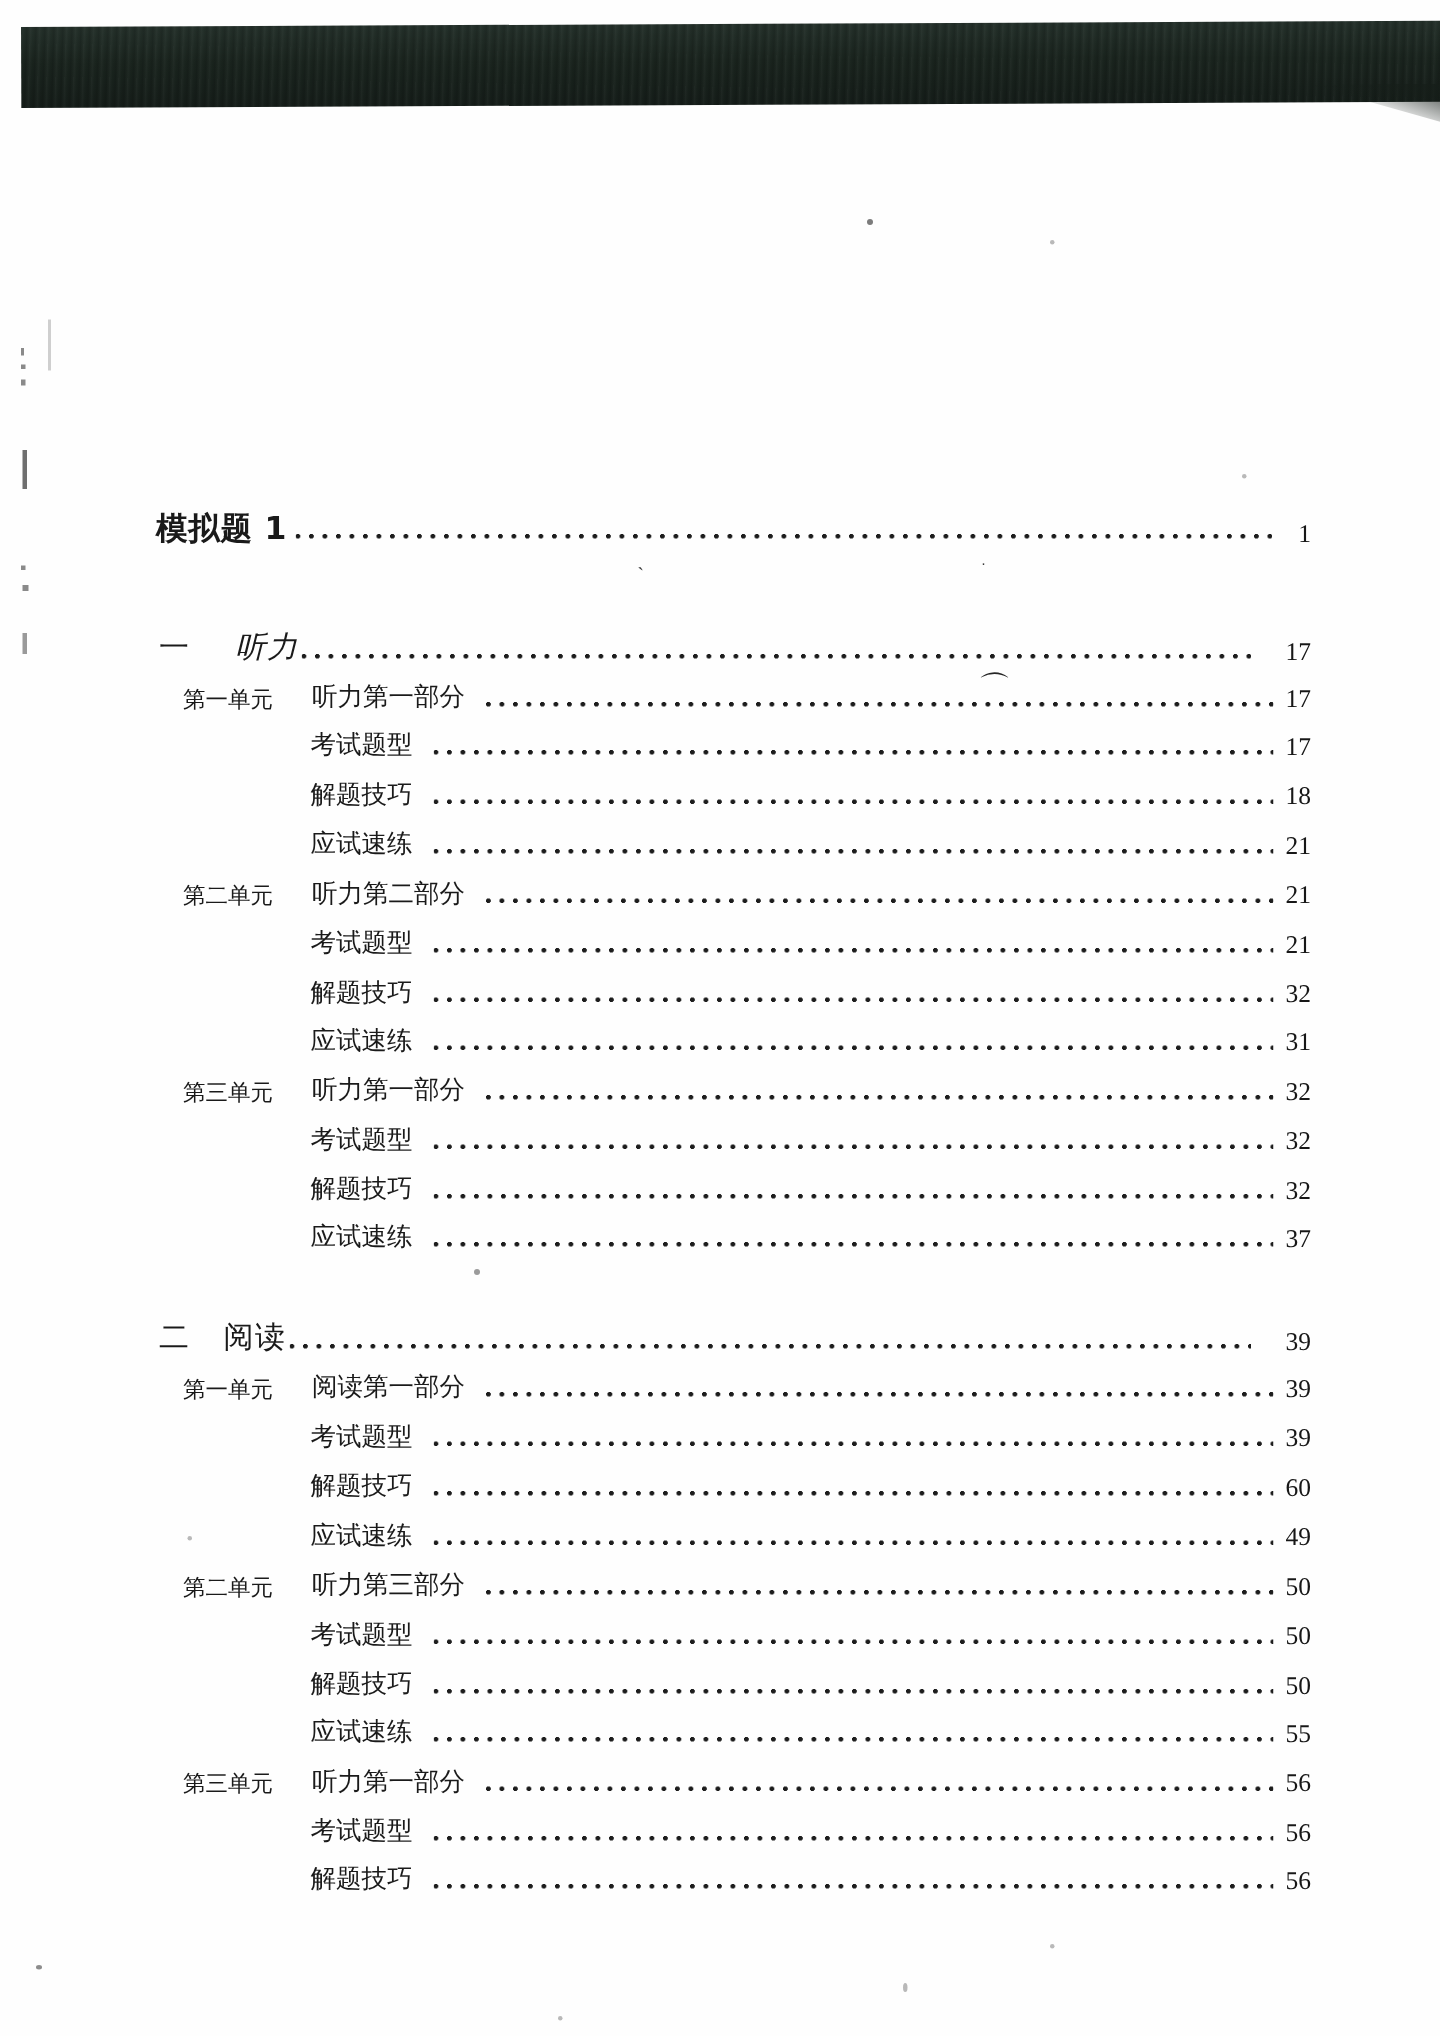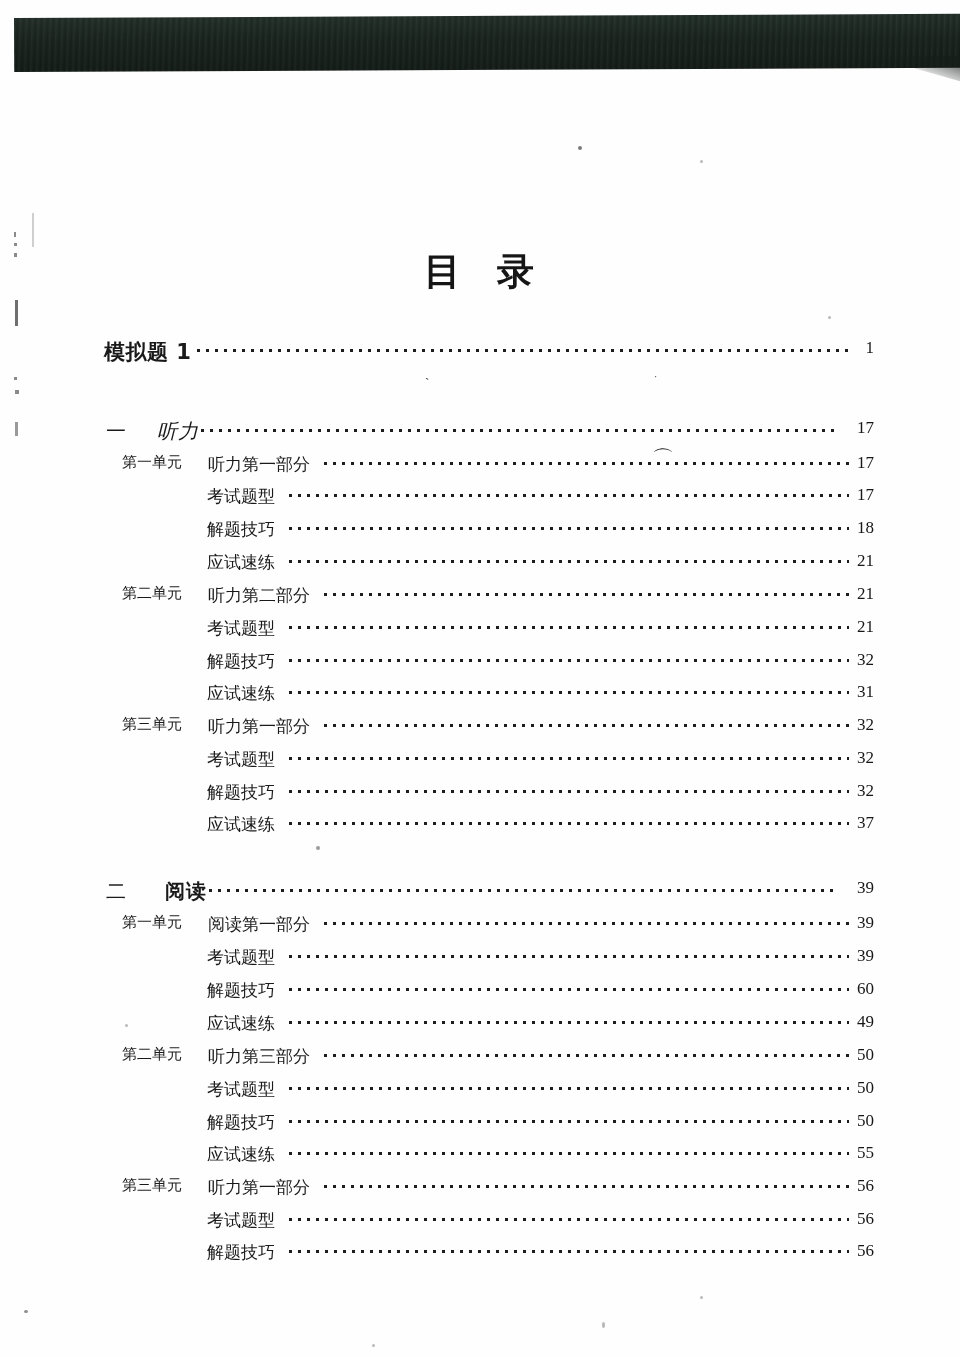--- a/index.html
+++ b/index.html
@@ -77,21 +77,21 @@
   
   .toc {
     position: absolute;
     left: 0;
     top: 0;
     width: 960px;
   }
   .row {
     position: absolute;
     display: flex;
-    align-items: flex-start;
+    align-items: flex-end;
     width: 100%;
     white-space: nowrap;
   }
   .label {
     font-family: "DejaVu Sans", "Liberation Sans", sans-serif;
     color: #1a1a1a;
     flex: 0 0 auto;
   }
   .unit {
     font-family: "DejaVu Sans", "Liberation Sans", sans-serif;
@@ -187,23 +187,20 @@
   <div class="speck" style="left:125px;top:1024px;width:3px;height:3px;"></div>
   <div class="speck" style="left:372px;top:1344px;width:3px;height:3px;"></div>
   <div class="speck" style="left:700px;top:1296px;width:3px;height:3px;"></div>
   <div class="speck" style="left:24px;top:1310px;width:4px;height:3px;background:#8d8d8d;"></div>
   <div class="speck" style="left:602px;top:1322px;width:3px;height:6px;"></div>
 
   <div class="pen-mark" style="left:425px;top:366px;">ˎ</div>
   <div class="pen-mark" style="left:652px;top:448px;font-size:22px;color:#262626;">⌒</div>
   <div class="pen-mark" style="left:654px;top:372px;font-size:10px;">·</div>
 
-  <div class="toc-title">
-    <span>目</span><span class="gap"></span><span>录</span>
-  </div>
 
   <div class="toc">
 
     <div class="row row-mock">
       <span class="label">模拟题 1</span>
       <span class="leader"></span>
       <span class="pageno">1</span>
     </div>
 
     <div class="row row-section" style="top:418px;">
@@ -274,21 +271,21 @@
       <span class="pageno">32</span>
     </div>
     <div class="row row-sub" style="top:813px;">
       <span class="label">应试速练</span>
       <span class="leader"></span>
       <span class="pageno">37</span>
     </div>
 
     <div class="row row-section" style="top:878px;">
       <span class="label">二</span>
-      <span class="label" style="margin-left:38px;font-weight:bold;">阅读</span>
+      <span class="label" style="margin-left:22px;">阅读</span>
       <span class="leader"></span>
       <span class="pageno">39</span>
     </div>
 
     <div class="row row-unit" style="top:913px;">
       <span class="unit">第一单元</span>
       <span class="label">阅读第一部分</span>
       <span class="leader"></span>
       <span class="pageno">39</span>
     </div>

